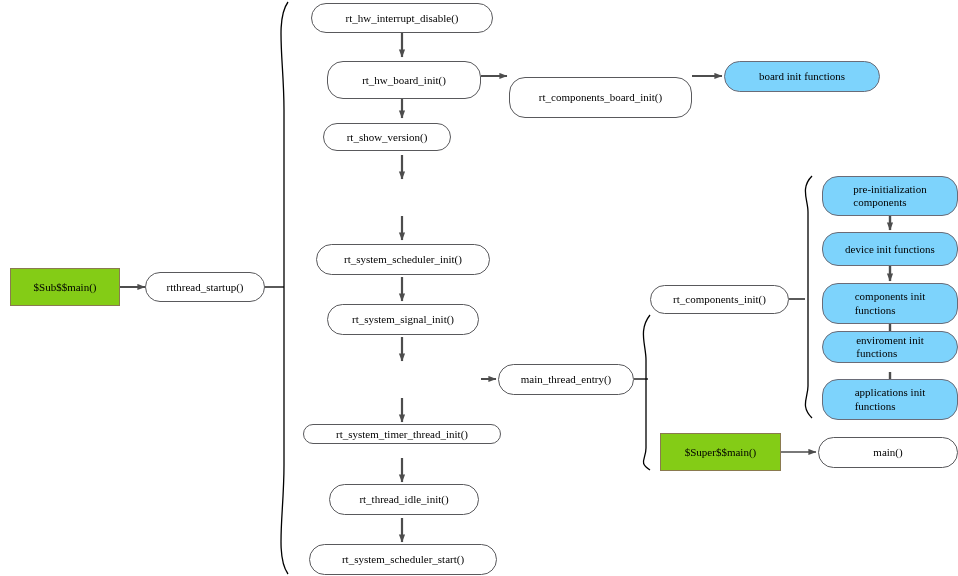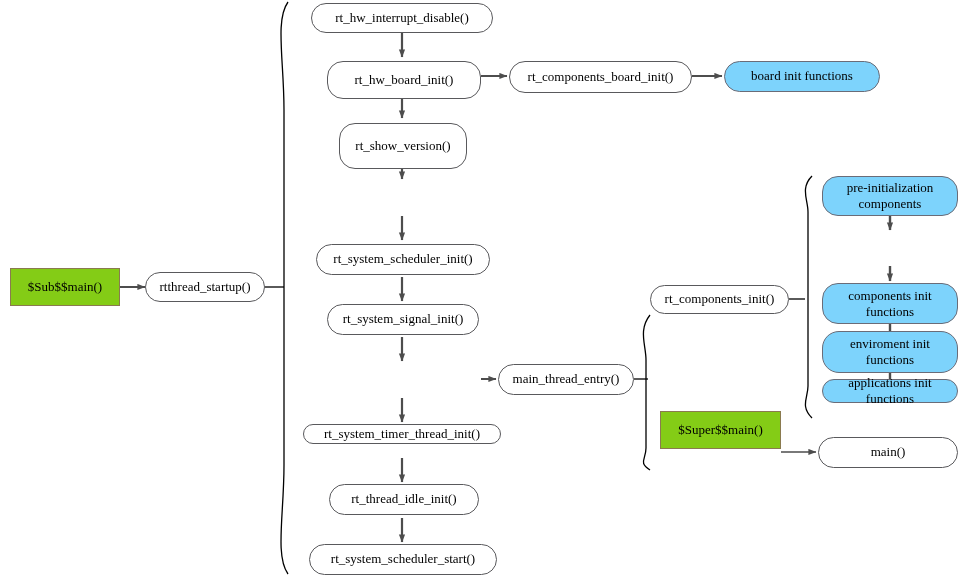--- a/index.html
+++ b/index.html
@@ -22,23 +22,22 @@
     width: 958px;
     height: 576px;
     pointer-events: none;
   }
   .node {
     position: absolute;
     box-sizing: border-box;
     display: flex;
     align-items: center;
     justify-content: center;
-    text-align: center;
     font-family: "Liberation Serif", "DejaVu Serif", serif;
-    font-size: 13px;
+    font-size: 11px;
     color: #000000;
     line-height: 1.15;
     background: #ffffff;
     border: 1.3px solid #59595c;
     border-radius: 16px;
     white-space: pre-line;
     z-index: 3;
   }
   .node.rect {
     border-radius: 0;
@@ -153,52 +152,53 @@
   </svg>
 
   <div class="node rect fill-cream" style="left:10px; top:268px; width:110px; height:38px;">$Sub$$main()</div>
 
   <div class="node" style="left:145px; top:272px; width:120px; height:30px;font-family:Liberation Serif, serif;">rtthread_startup()</div>
 
   <div class="node" style="left:311px; top:3px; width:182px; height:30px;">rt_hw_interrupt_disable()</div>
 
   <div class="node" style="left:327px; top:61px; width:154px; height:38px;">rt_hw_board_init()</div>
 
-  <div class="node" style="left:509px; top:61px; width:183px; height:32px;">rt_components_board_init()</div>
+  <div class="node" style="left:509px; top:77px; width:183px; height:41px;">rt_components_board_init()</div>
 
   <div class="node fill-blue" style="left:724px; top:61px; width:156px; height:31px;">board init functions</div>
 
-  <div class="node" style="left:339px; top:123px; width:128px; height:46px;">rt_show_version()</div>
+  <div class="node" style="left:323px; top:123px; width:128px; height:28px;">rt_show_version()</div>
 
 
   <div class="node" style="left:316px; top:244px; width:174px; height:31px;">rt_system_scheduler_init()</div>
 
   <div class="node" style="left:327px; top:304px; width:152px; height:31px;">rt_system_signal_init()</div>
 
 
   <div class="node" style="left:498px; top:364px; width:136px; height:31px;">main_thread_entry()</div>
 
   <div class="node" style="left:303px; top:424px; width:198px; height:20px;">rt_system_timer_thread_init()</div>
 
   <div class="node" style="left:329px; top:484px; width:150px; height:31px;">rt_thread_idle_init()</div>
 
   <div class="node" style="left:309px; top:544px; width:188px; height:31px;">rt_system_scheduler_start()</div>
 
   <div class="node" style="left:650px; top:285px; width:139px; height:29px;">rt_components_init()</div>
 
   <div class="node fill-blue two-line" style="left:822px; top:176px; width:136px; height:40px;">pre-initialization
 components</div>
 
+  <div class="node fill-blue" style="left:822px; top:232px; width:136px; height:34px;">device init functions</div>
 
   <div class="node fill-blue two-line" style="left:822px; top:283px; width:136px; height:41px;">components init
 functions</div>
 
-  <div class="node fill-blue two-line" style="left:822px; top:331px; width:136px; height:42px;border-radius:17px;">enviroment init
+  <div class="node fill-blue two-line" style="left:822px; top:331px; width:136px; height:32px;border-radius:17px;">enviroment init
 functions</div>
 
-  <div class="node fill-blue two-line" style="left:822px; top:379px; width:136px; height:24px;">applications init
+  <div class="node fill-blue two-line" style="left:822px; top:379px; width:136px; height:41px;">applications init
 functions</div>
 
-  <div class="node rect fill-cream" style="left:660px; top:411px; width:121px; height:38px;">$Super$$main()</div>
+  <div class="node rect fill-cream" style="left:660px; top:433px; width:121px; height:38px;">$Super$$main()</div>
 
   <div class="node" style="left:818px; top:437px; width:140px; height:31px;">main()</div>
 
 </div>
 
 </body></html>

